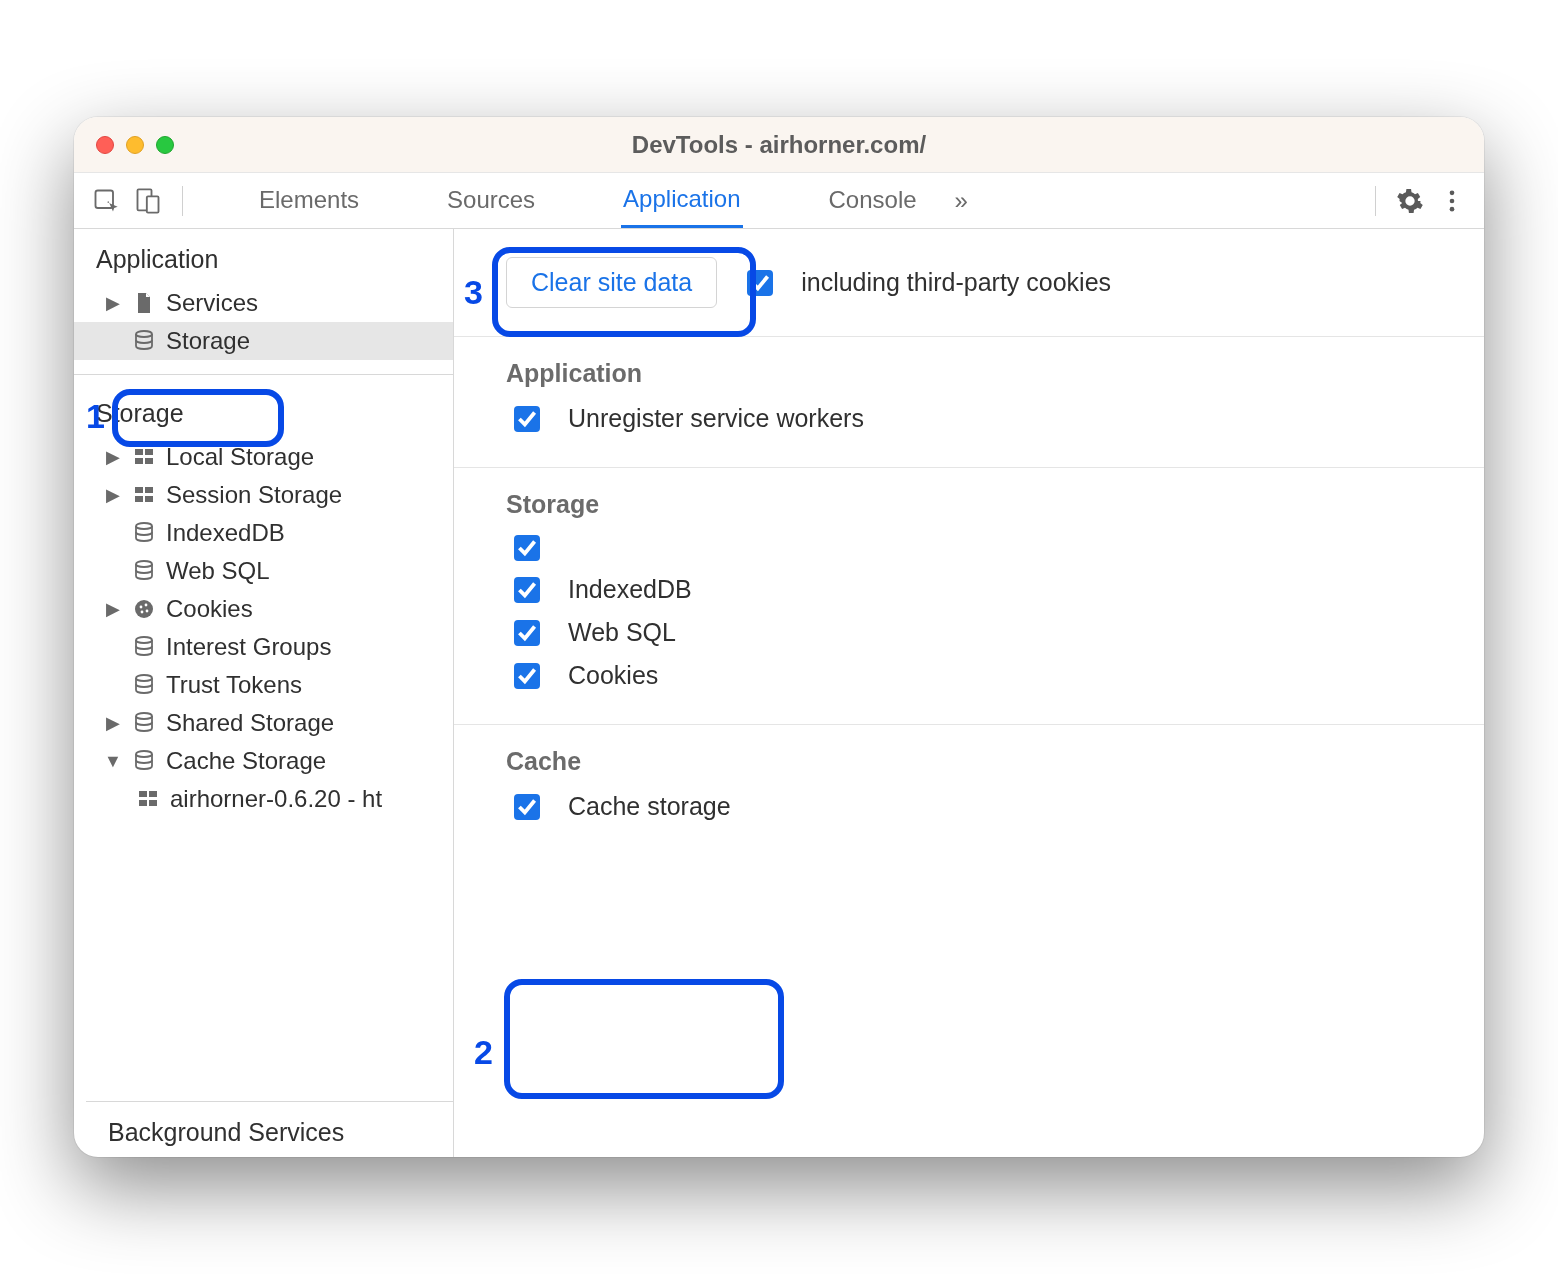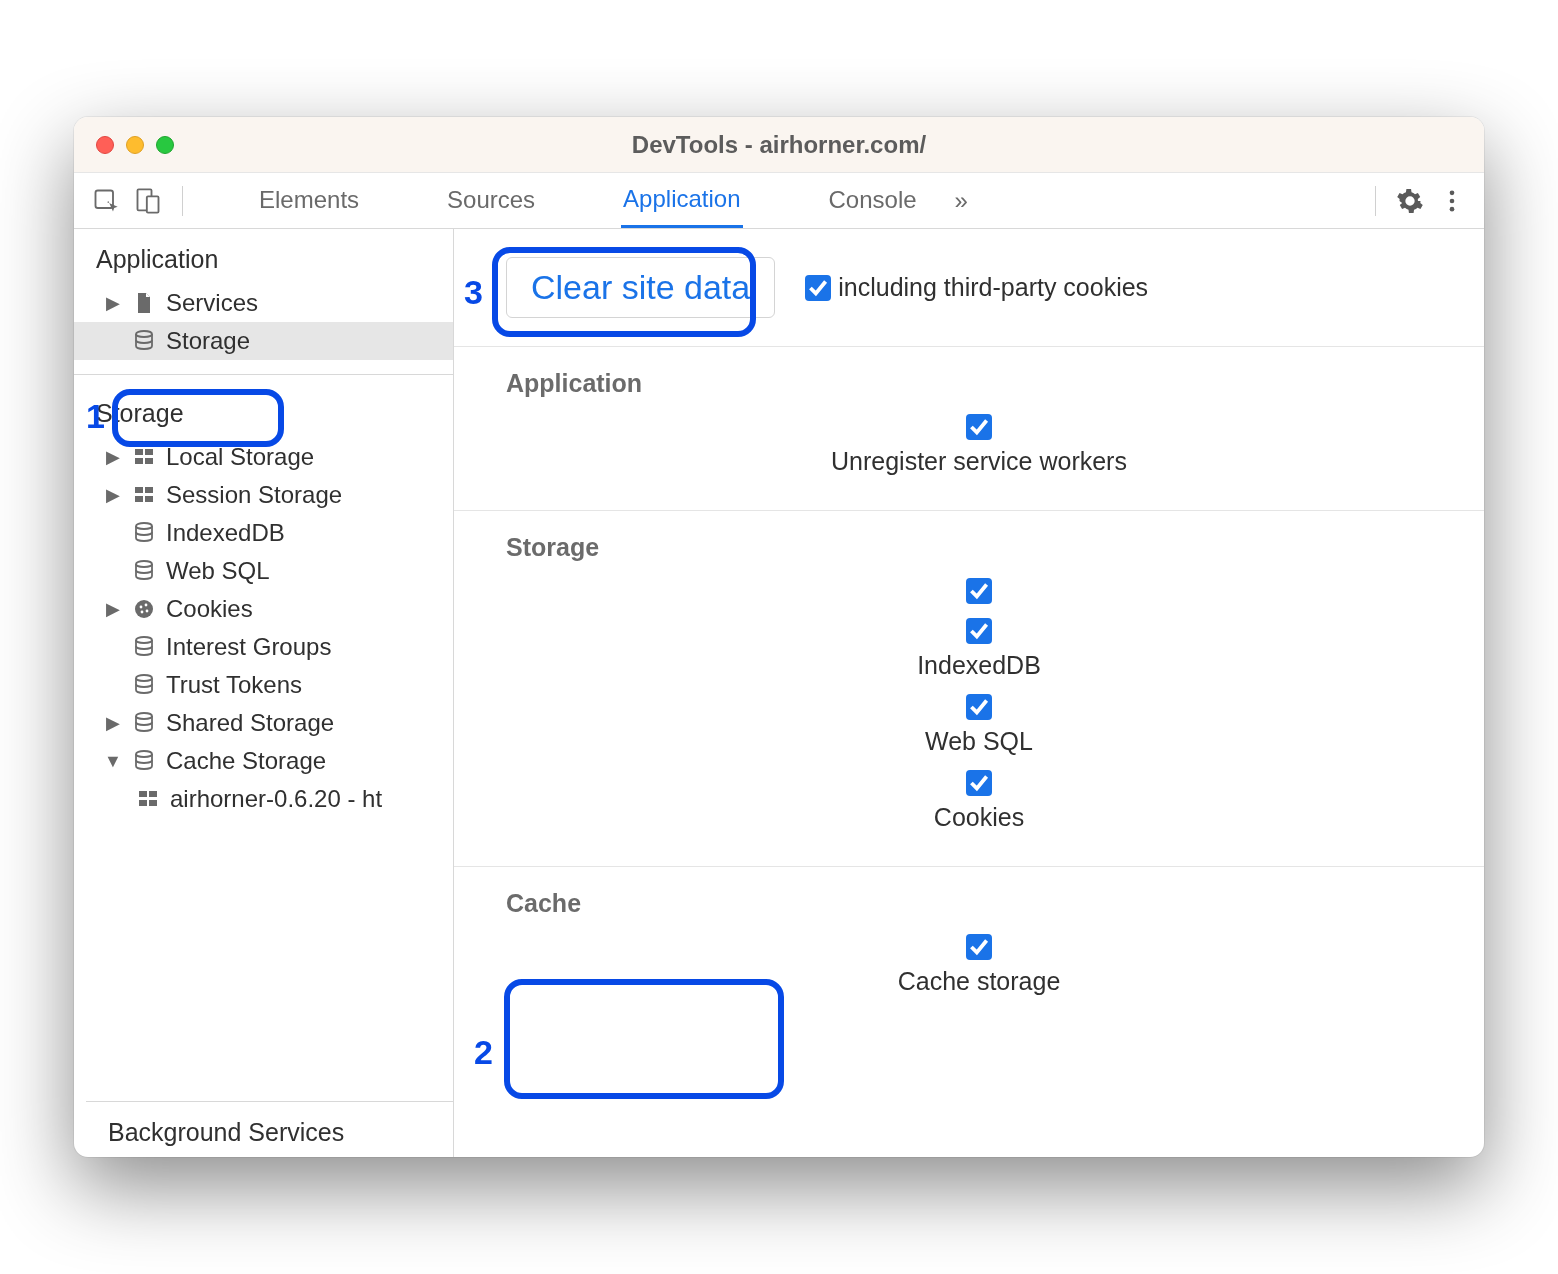--- a/index.html
+++ b/index.html
@@ -9,21 +9,21 @@
       width: 1558px;
       height: 1274px;
       display: flex;
       align-items: center;
       justify-content: center;
     }
     .window {
       width: 1410px;
       height: 1040px;
       background: #fff;
-      border-radius: 14px;
+      border-radius: 24px;
       box-shadow: 0 30px 80px rgba(0,0,0,0.45), 0 0 0 1px rgba(0,0,0,0.06);
       overflow: hidden;
       display: flex;
       flex-direction: column;
       position: relative;
     }
     
     .titlebar {
       height: 56px;
       background: #faf5f0;
@@ -63,26 +63,26 @@
     .sb-item { display:flex; align-items:center; gap:10px; font-size:24px; color:#303030; padding:5px 10px 5px 30px; cursor:pointer; white-space:nowrap; overflow:hidden;}
     .sb-item .chev { width:18px; text-align:center; color:#6a6a6a; font-size:18px;}
     .sb-item .icon { width:24px; height:24px; color:#6a6a6a; display:flex; align-items:center; justify-content:center; flex-shrink:0;}
     .sb-item.selected { background:#e6e6e6;}
     .sb-hr { height:1px; background:#d8d8d8; margin: 8px 0;}
     .sb-sub { padding-left: 62px !important; align-items: center; }
     .bottom-sect { margin-top:auto; border-top:1px solid #d8d8d8;margin-left:12px;}
     
     .main { flex:1; overflow:hidden; font-size:25px; color:#303030;}
     .top-row { display:flex; align-items:center; gap: 30px; padding: 28px 40px 28px 52px; border-bottom:1px solid #e5e5e5;}
-    .btn { border:1px solid #d4d4d4; background:#fff; border-radius:6px; padding: 10px 24px; color:#1a73e8; font-size:34px; cursor:pointer;}
-    .chk-row { display:flex; align-items:center; gap:7px;}
+    .btn { border:1px solid #d4d4d4; background:#fff; border-radius:6px; padding: 10px 24px; color:#1a73e8; font-size:25px; cursor:pointer;}
+    .chk-row { display:flex; align-items:center; gap:28px;}
     .chk { width:26px; height:26px; border-radius:4px; background:#1a73e8; display:flex; align-items:center; justify-content:center; color:#fff; flex-shrink:0;}
     .sect { padding: 22px 40px 8px 52px;}
     .sect-hdr { font-size:25px; font-weight:600; color:#6b6b6b; margin-bottom:16px;}
-    .sect .chk-row { margin: 12px 0 14px 8px; flex-direction: column;}
+    .sect .chk-row { margin: 12px 0 14px 8px;}
     .sect-div { height:1px; background:#e5e5e5; margin-top:12px;}
     
     .callout { position:absolute; border:6px solid #0749e6; border-radius:18px; pointer-events:none; }
     .callout-num { position:absolute; font-size:34px; font-weight:800; color:#0749e6; pointer-events:none;}
     
     svg { width:100%; height:100%; display:block;}
   </style>
 </head>
 <body>
 

